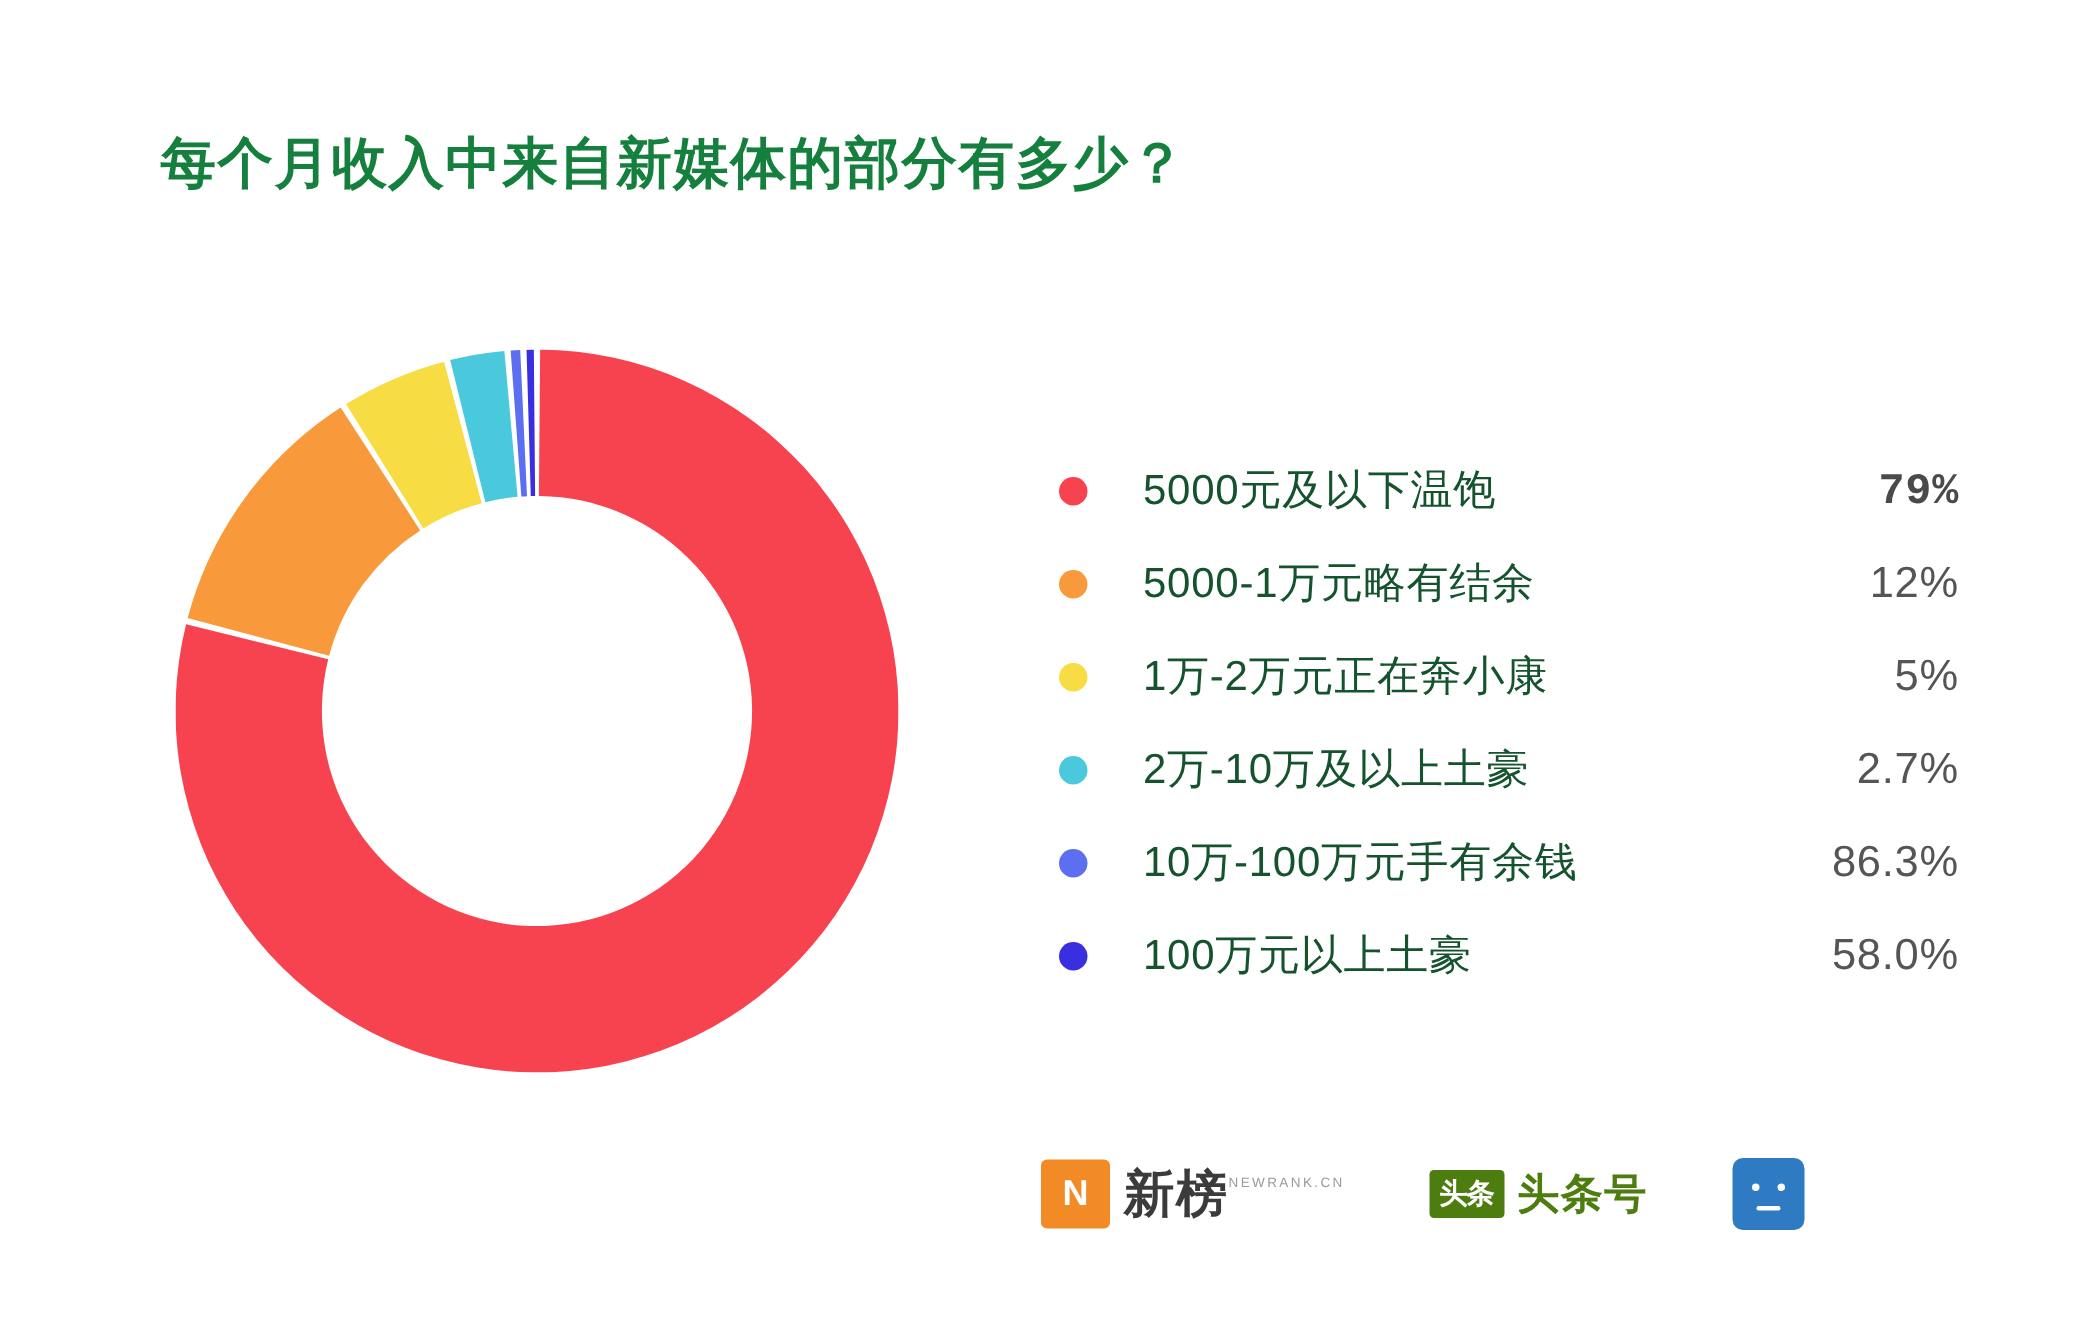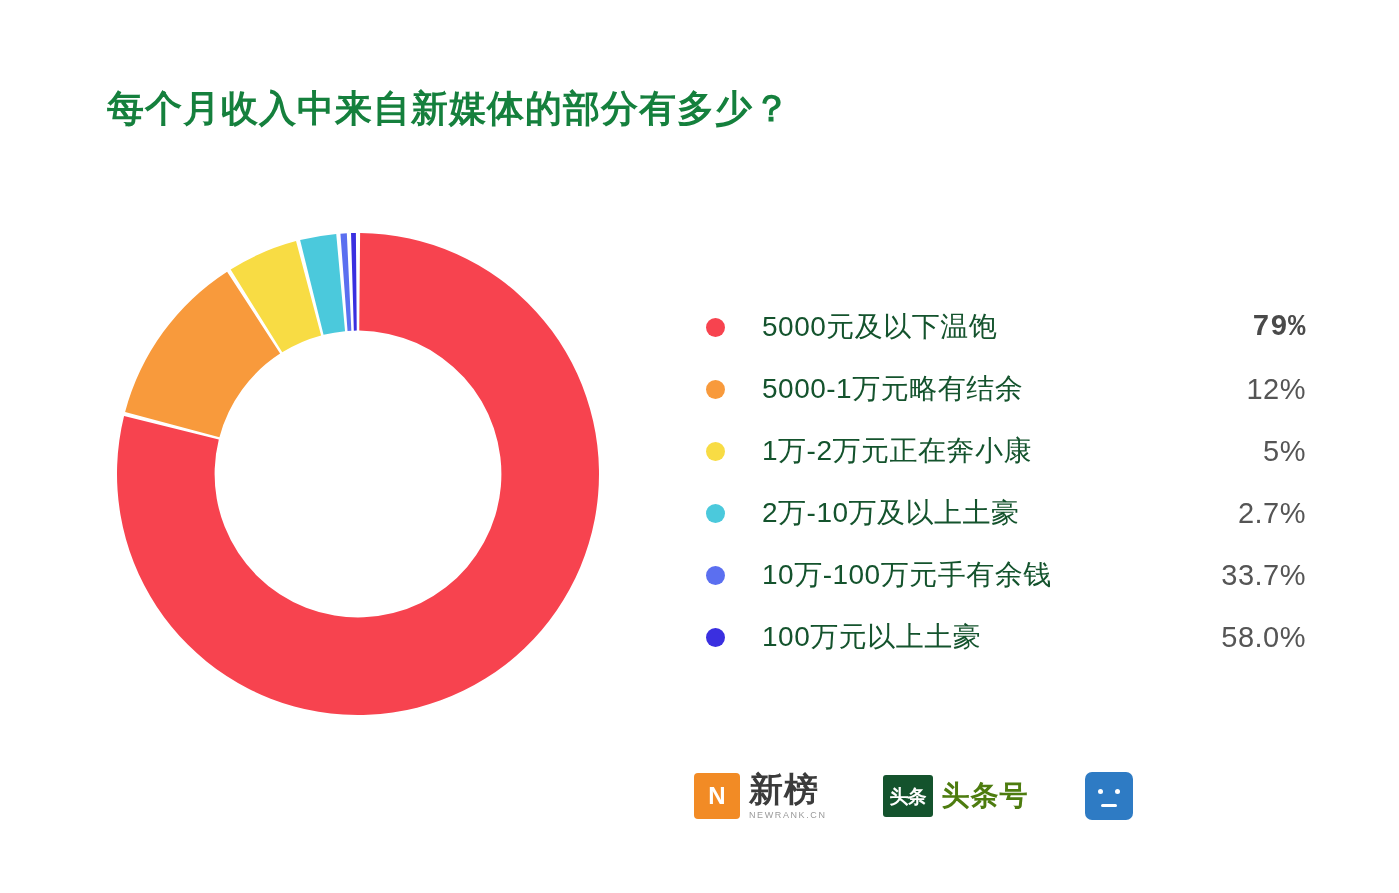--- a/index.html
+++ b/index.html
@@ -108,24 +108,24 @@
     align-items: center;
     justify-content: center;
     color: #ffffff;
     font-size: 24px;
     font-weight: bold;
     line-height: 1;
     flex: 0 0 auto;
   }
   .logo-mark.newrank { background: #F28B25; }
   .logo-mark.toutiao {
-    background: #14532d;
+    background: #4d7c0f;
     border-radius: 3px;
     width: 50px;
-    height: 42px;
+    height: 32px;
     font-size: 19px;
     letter-spacing: -1px;
   }
   .logo-mark.chazuo {
     background: #2E7BC4;
     border-radius: 7px;
     width: 48px;
     height: 48px;
     position: relative;
   }
@@ -143,21 +143,21 @@
     position: absolute;
     width: 16px;
     height: 3px;
     background: #ffffff;
     border-radius: 2px;
     bottom: 13px;
     left: 16px;
   }
   .logo-text {
     display: flex;
-    flex-direction: column;
+    flex-direction: row;
     justify-content: center;
     line-height: 1;
   }
   .logo-name {
     font-size: 34px;
     font-weight: bold;
     color: #3b3b3b;
     letter-spacing: 1px;
     white-space: nowrap;
   }
@@ -220,21 +220,21 @@
     </span>
     <span class="legend-label">2万-10万及以上土豪</span>
     <span class="legend-value">2.7%</span>
   </div>
 
   <div class="legend-row">
     <span class="legend-dot-cell">
       <span class="legend-dot" style="background: rgb(91, 111, 240);"></span>
     </span>
     <span class="legend-label">10万-100万元手有余钱</span>
-    <span class="legend-value">33.7%</span>
+    <span class="legend-value">86.3%</span>
   </div>
 
   <div class="legend-row">
     <span class="legend-dot-cell">
       <span class="legend-dot" style="background: rgb(58, 47, 224);"></span>
     </span>
     <span class="legend-label">100万元以上土豪</span>
     <span class="legend-value">58.0%</span>
   </div>
 

